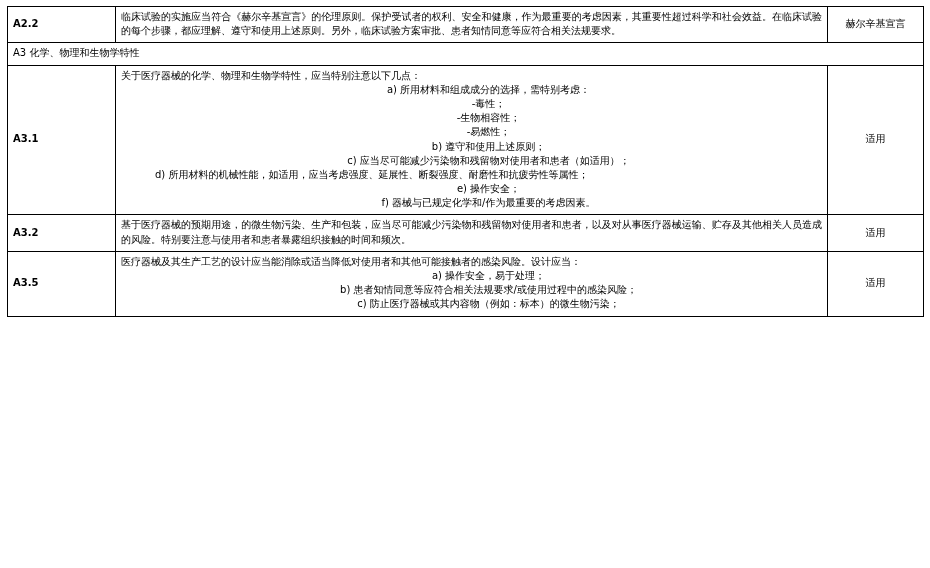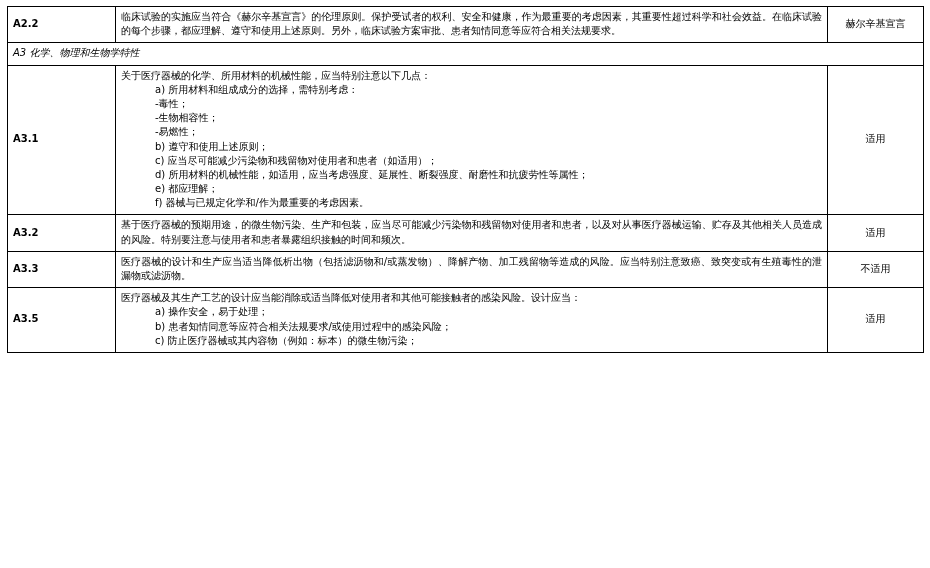--- a/index.html
+++ b/index.html
@@ -43,30 +43,29 @@
   }
   td.app-cell {
     text-align: center;
     vertical-align: middle;
     font-size: 14.5px;
   }
   td.section-cell {
     font-size: 15px;
     padding: 4px 6px 5px 8px;
     text-align: left;
-    font-style: italic;
   }
   .body-para {
     margin: 0;
     text-align: justify;
   }
   .body-sub {
     margin: 0;
     padding-left: 34px;
-    text-align: left;
+    text-align: center;
   }
   .nowrap-just {
     text-align: justify;
     text-justify: inter-ideograph;
   }
 </style>
 </head>
 <body>
 
 <table class="doc-table">
@@ -84,49 +83,42 @@
       <td class="app-cell">赫尔辛基宣言</td>
     </tr>
 
     <tr>
       <td class="section-cell" colspan="3">A3 化学、物理和生物学特性</td>
     </tr>
 
     <tr>
       <td class="id-cell">A3.1</td>
       <td class="body-cell">
-        <p class="body-para">关于医疗器械的化学、所用材料的机械性能，应当特别注意以下几点：</p>
+        <p class="body-para">关于医疗器械的化学、物理和生物学特性，应当特别注意以下几点：</p>
         <p class="body-sub">a) 所用材料和组成成分的选择，需特别考虑：</p>
         <p class="body-sub">-毒性；</p>
         <p class="body-sub">-生物相容性；</p>
         <p class="body-sub">-易燃性；</p>
         <p class="body-sub">b) 遵守和使用上述原则；</p>
         <p class="body-sub">c) 应当尽可能减少污染物和残留物对使用者和患者（如适用）；</p>
         <p class="body-sub nowrap-just" style="padding-left:34px; text-indent:-34px; margin-left:34px;">d) 所用材料的机械性能，如适用，应当考虑强度、延展性、断裂强度、耐磨性和抗疲劳性等属性；</p>
-        <p class="body-sub">e) 都应理解；</p>
+        <p class="body-sub">e) 操作安全；</p>
         <p class="body-sub">f) 器械与已规定化学和/作为最重要的考虑因素。</p>
       </td>
       <td class="app-cell">适用</td>
     </tr>
 
     <tr>
       <td class="id-cell">A3.2</td>
       <td class="body-cell">
         <p class="body-para">基于医疗器械的预期用途，的微生物污染、生产和包装，应当尽可能减少污染物和残留物对使用者和患者，以及对从事医疗器械运输、贮存及其他相关人员造成的风险。特别要注意与使用者和患者暴露组织接触的时间和频次。</p>
       </td>
       <td class="app-cell">适用</td>
     </tr>
 
-    <tr>
-      <td class="id-cell">A3.3</td>
-      <td class="body-cell">
-        <p class="body-para">医疗器械的设计和生产应当适当降低析出物（包括滤沥物和/或蒸发物）、降解产物、加工残留物等造成的风险。应当特别注意致癌、致突变或有生殖毒性的泄漏物或滤沥物。</p>
-      </td>
-      <td class="app-cell">不适用</td>
-    </tr>
 
 
     <tr>
       <td class="id-cell">A3.5</td>
       <td class="body-cell">
         <p class="body-para">医疗器械及其生产工艺的设计应当能消除或适当降低对使用者和其他可能接触者的感染风险。设计应当：</p>
         <p class="body-sub">a) 操作安全，易于处理；</p>
         <p class="body-sub">b) 患者知情同意等应符合相关法规要求/或使用过程中的感染风险；</p>
         <p class="body-sub">c) 防止医疗器械或其内容物（例如：标本）的微生物污染；</p>
       </td>

